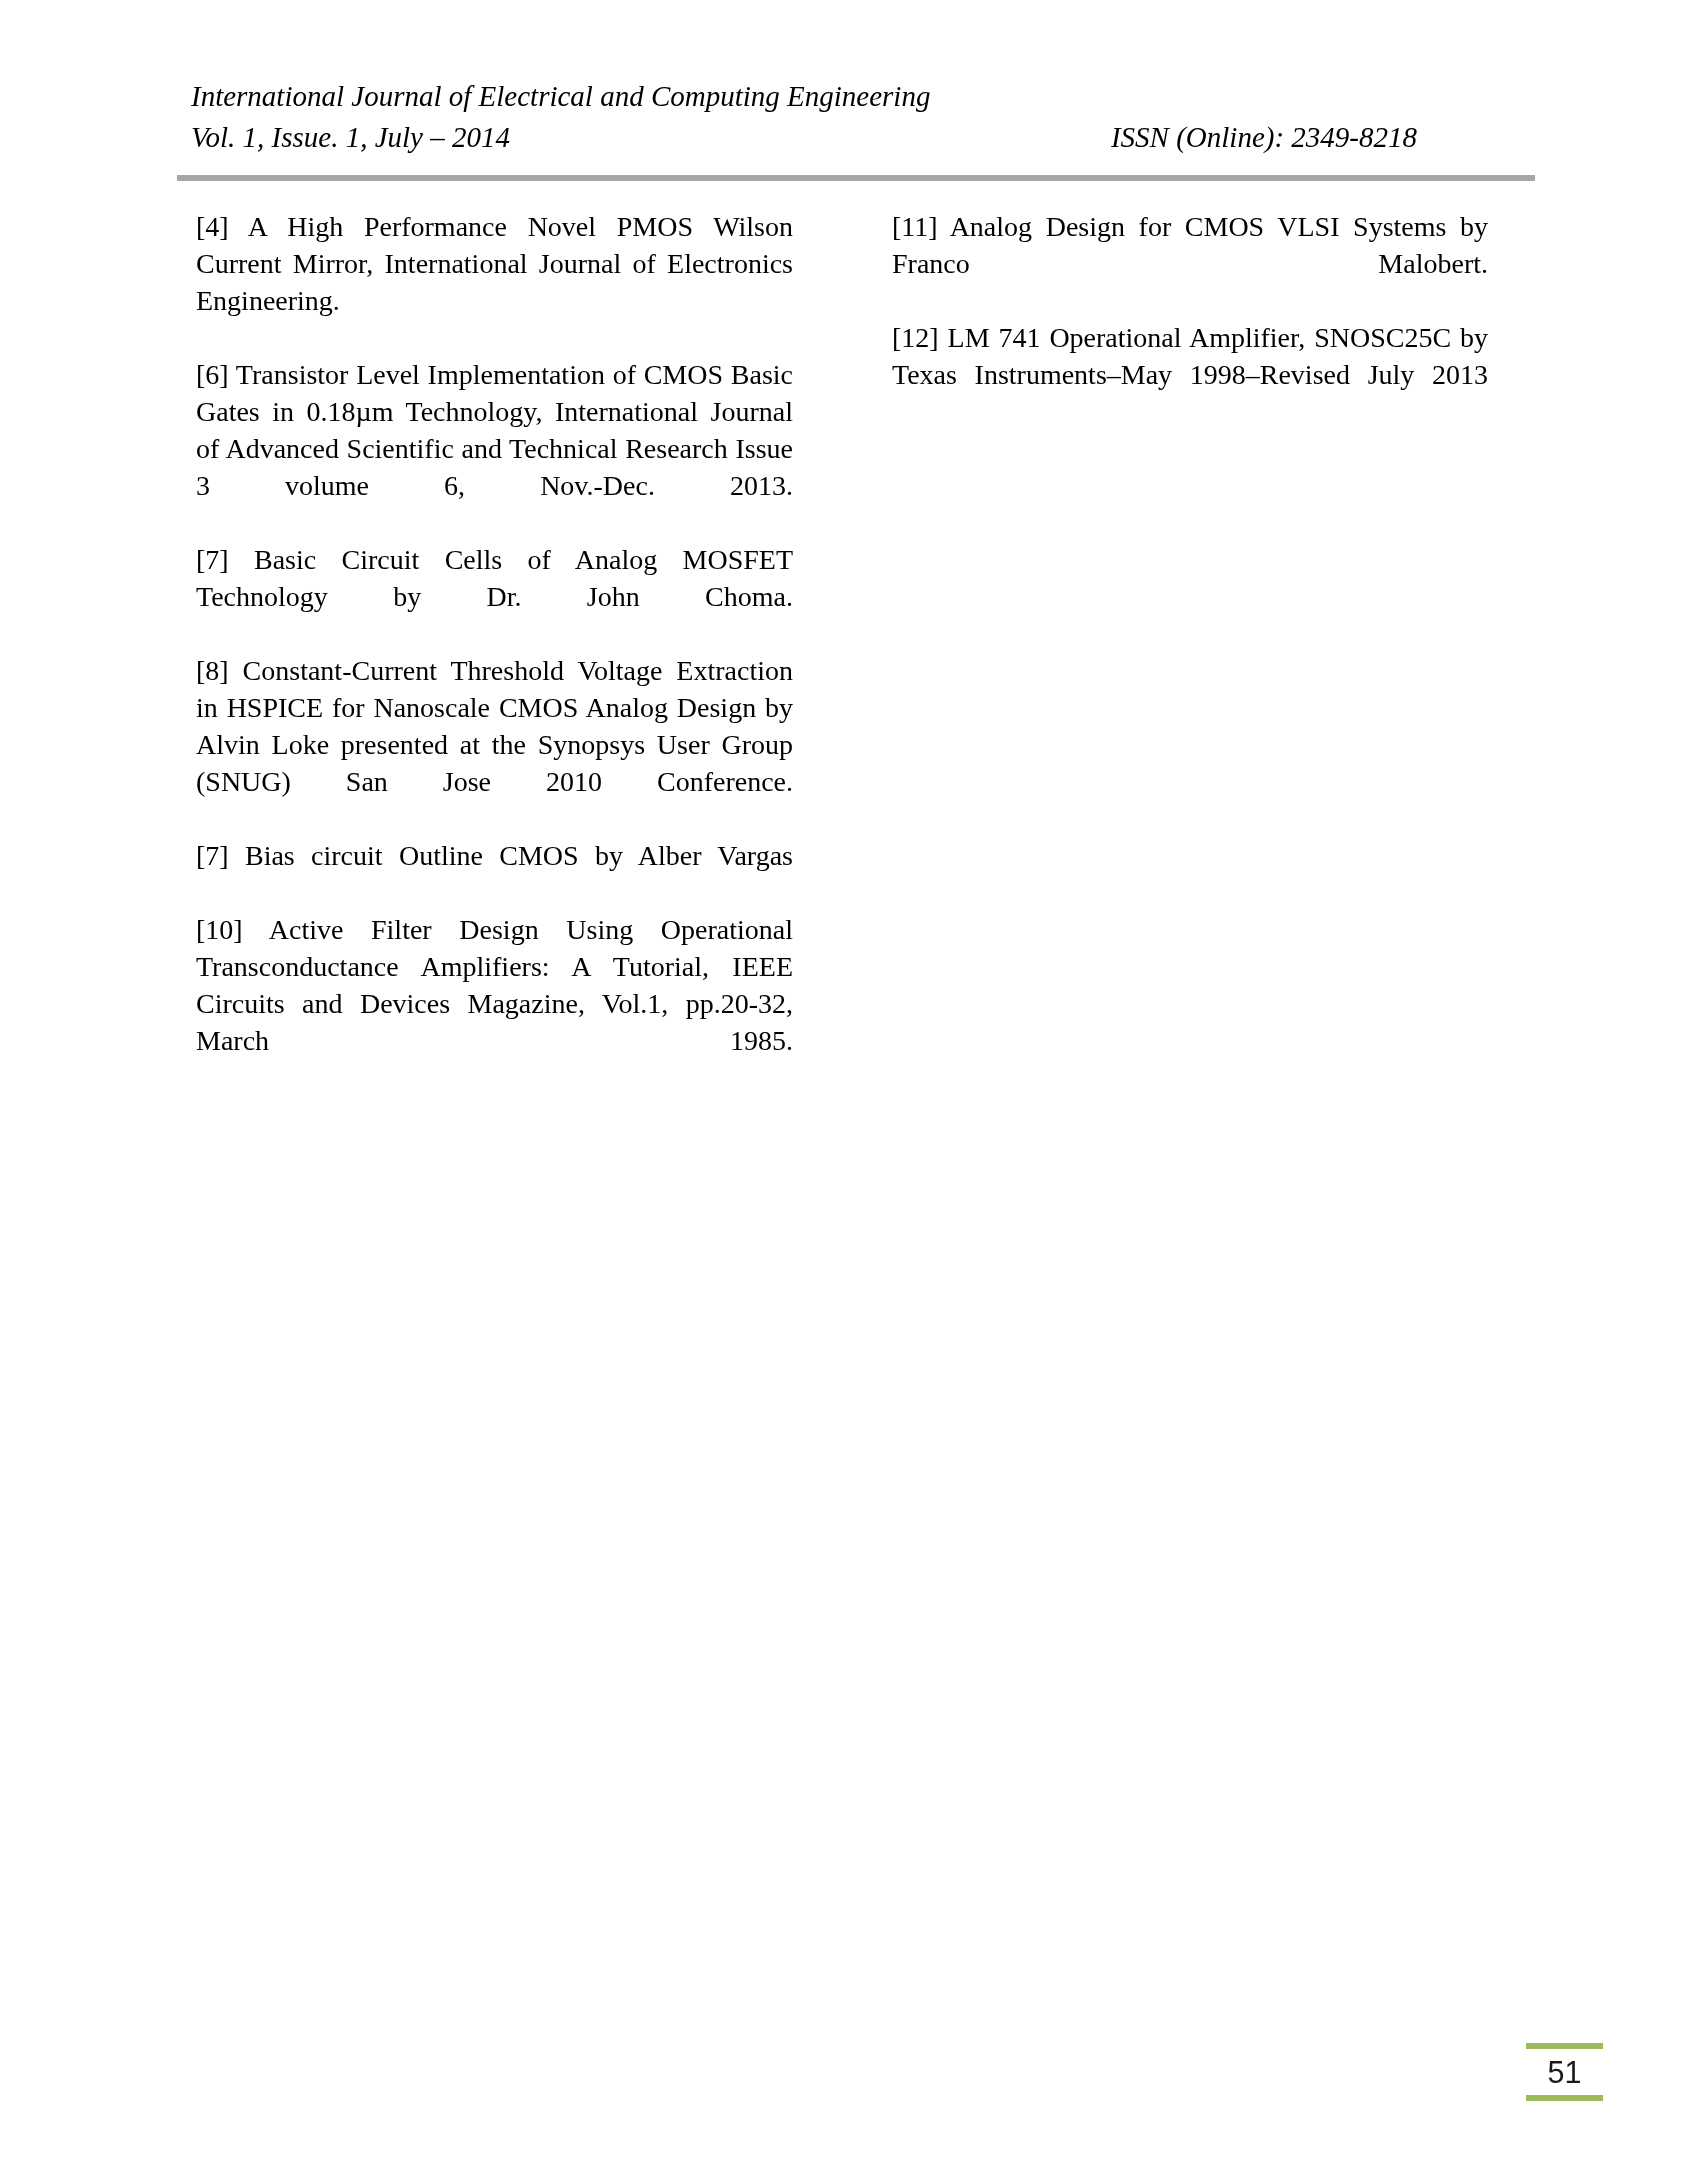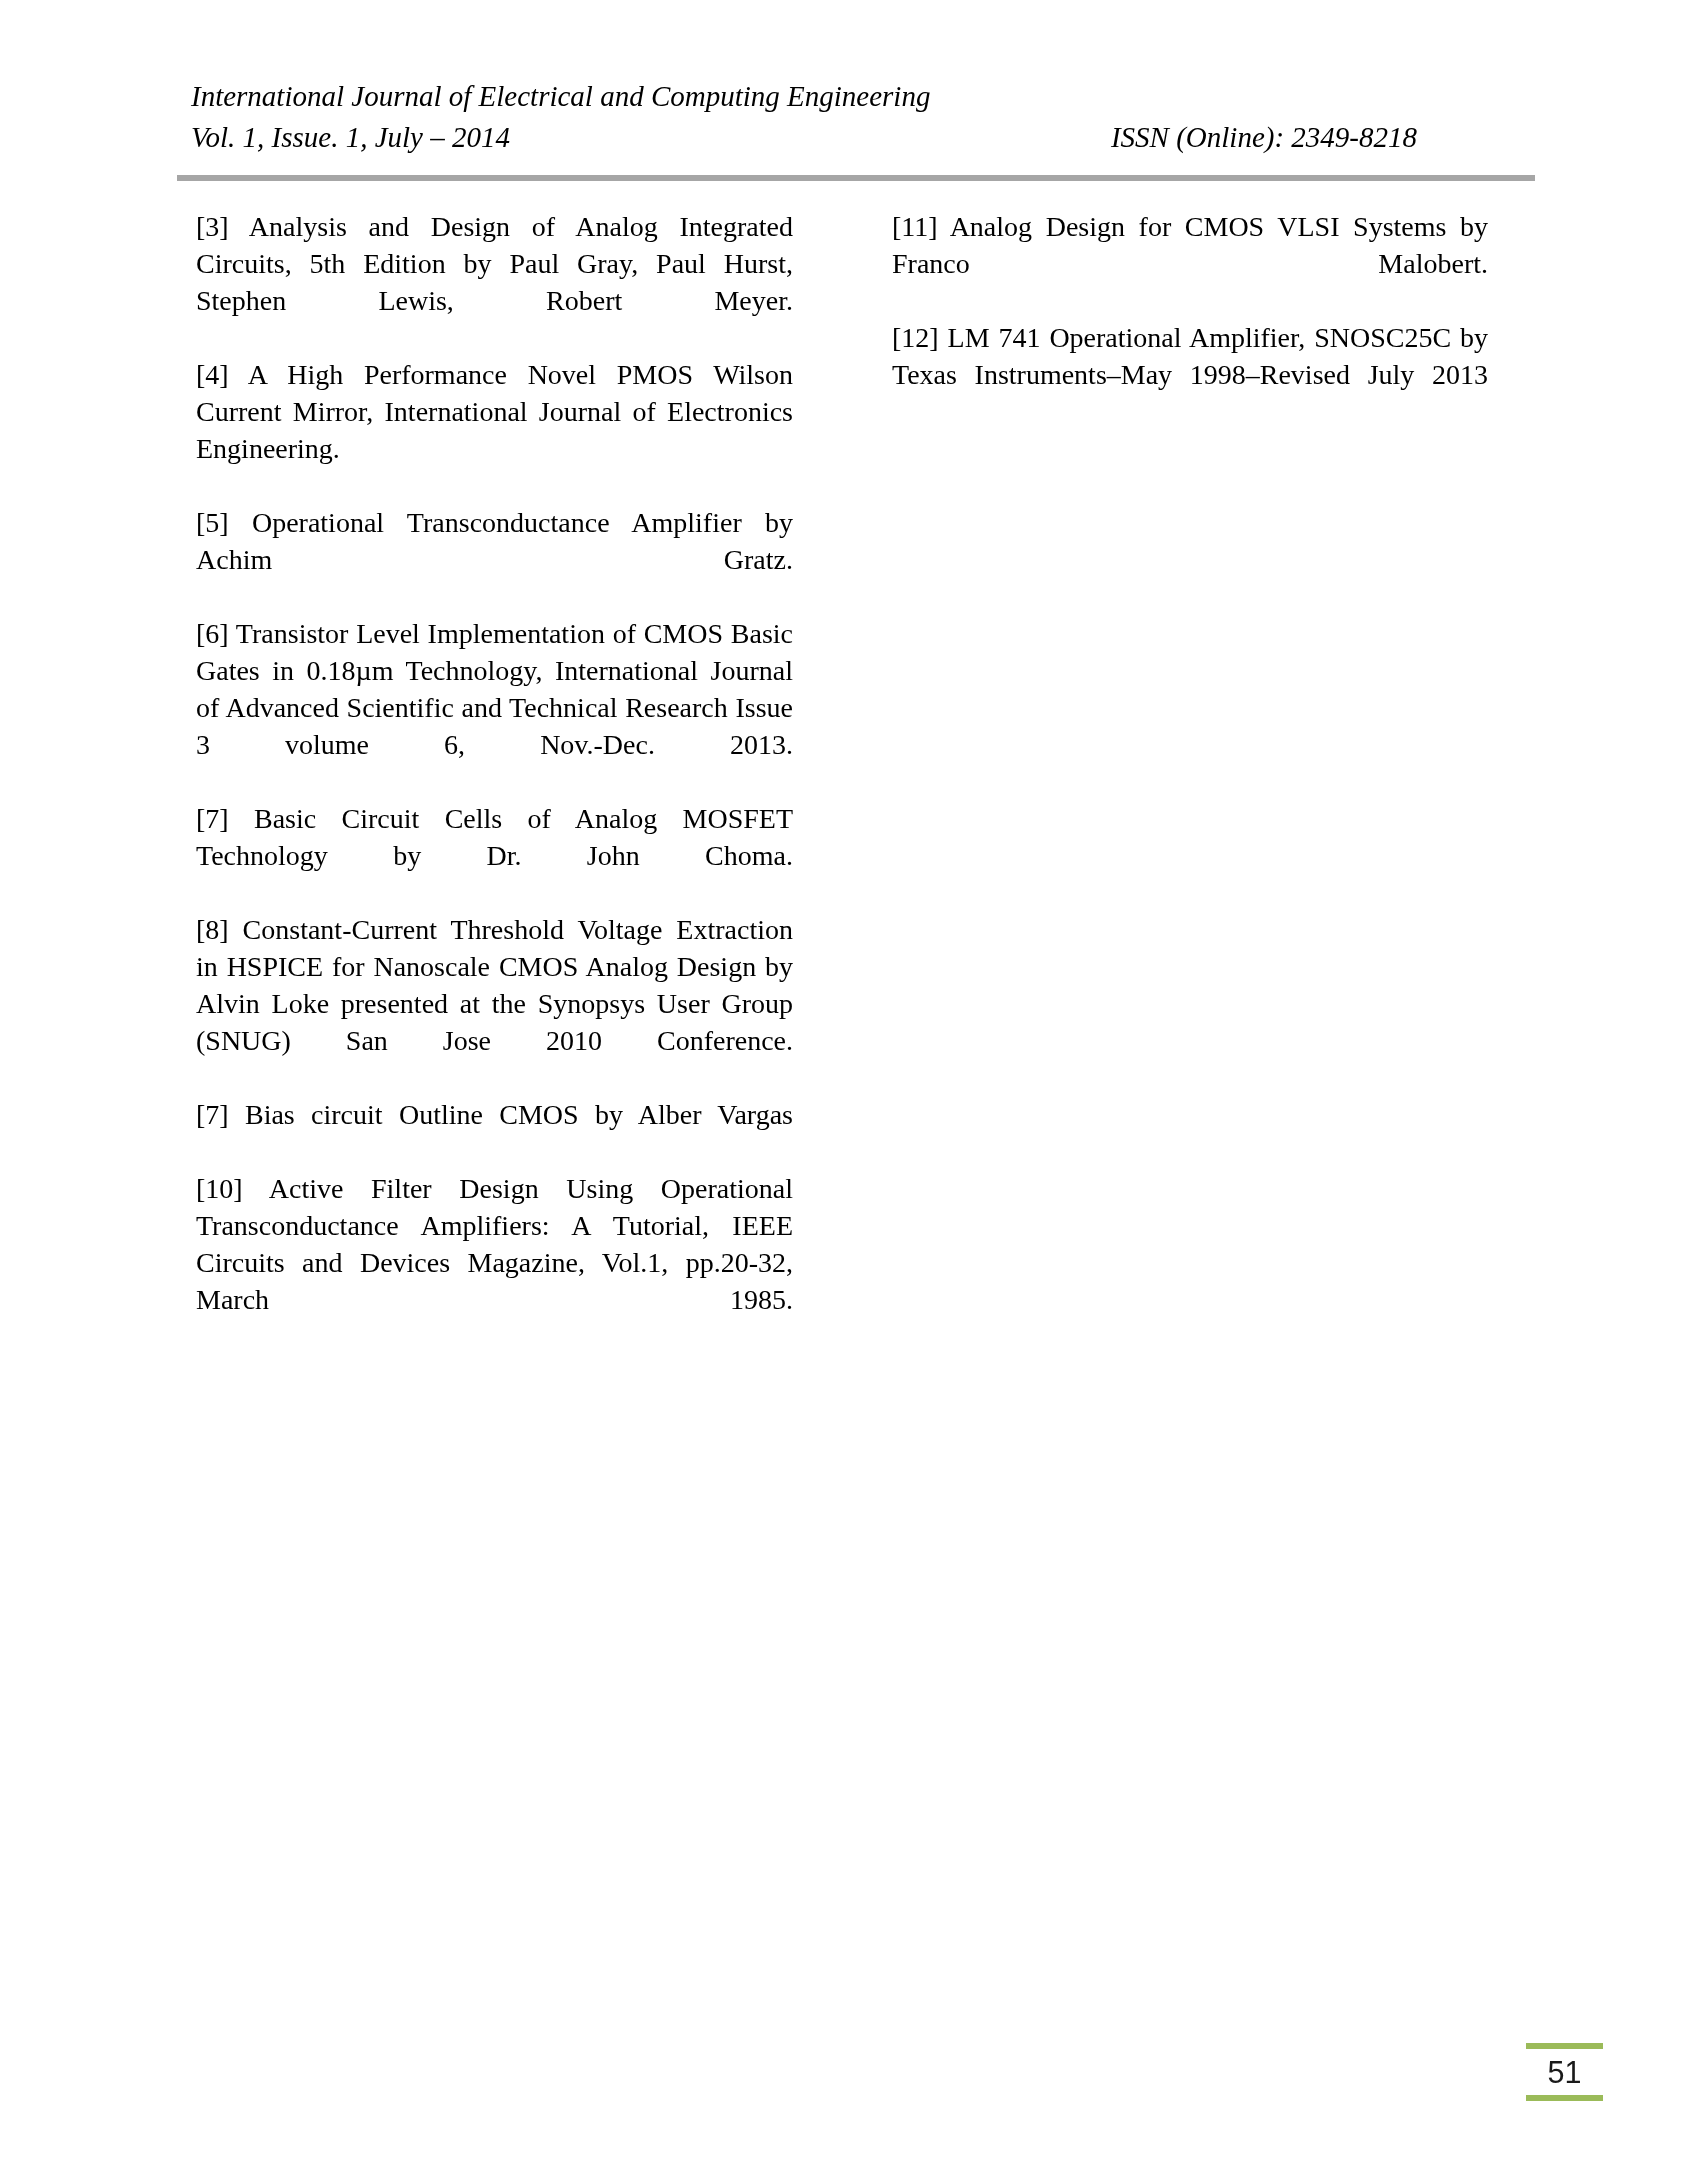--- a/index.html
+++ b/index.html
@@ -127,23 +127,21 @@
       <span>Vol. 1, Issue. 1, July – 2014</span>
       <span class="masthead-issn">ISSN (Online): 2349-8218</span>
     </div>
   </div>
 
   <div class="header-rule"></div>
 
   <div class="columns">
 
     <div class="col col-left">
-      <p class="ref">[3] Analysis and Design of Analog Integrated Circuits, 5th Edition by Paul Gray, Paul Hurst, Stephen Lewis, Robert Meyer.</p>
       <p class="ref">[4] A High Performance Novel PMOS Wilson Current Mirror, International Journal of Electronics Engineering.</p>
-      <p class="ref">[5] Operational Transconductance Amplifier by Achim Gratz.</p>
       <p class="ref">[6] Transistor Level Implementation of CMOS Basic Gates in 0.18µm Technology, International Journal of Advanced Scientific and Technical Research Issue 3 volume 6, Nov.-Dec. 2013.</p>
       <p class="ref">[7] Basic Circuit Cells of Analog MOSFET Technology by Dr. John Choma.</p>
       <p class="ref">[8] Constant-Current Threshold Voltage Extraction in HSPICE for Nanoscale CMOS Analog Design by Alvin Loke presented at the Synopsys User Group (SNUG) San Jose 2010 Conference.</p>
       <p class="ref">[7] Bias circuit Outline CMOS by Alber Vargas</p>
       <p class="ref">[10] Active Filter Design Using Operational Transconductance Amplifiers: A Tutorial, IEEE Circuits and Devices Magazine, Vol.1, pp.20-32, March 1985.</p>
     </div>
 
     <div class="col col-right">
       <p class="ref">[11] Analog Design for CMOS VLSI Systems by Franco Malobert.</p>
       <p class="ref">[12] LM 741 Operational Amplifier, SNOSC25C by Texas Instruments–May 1998–Revised July 2013</p>

